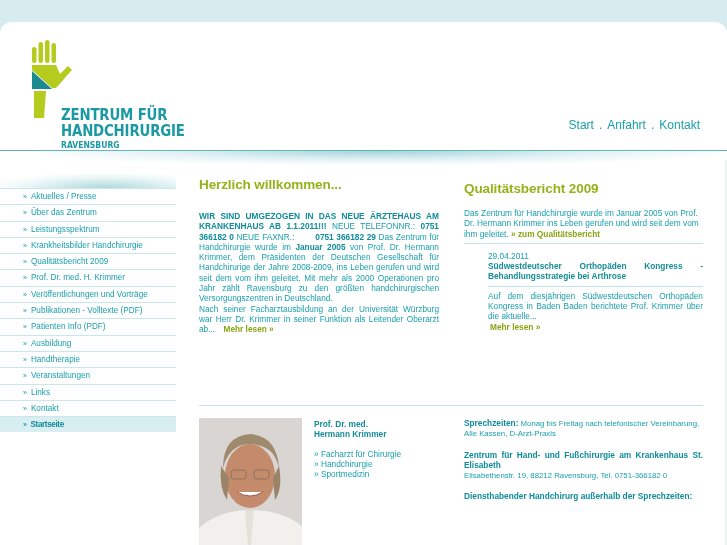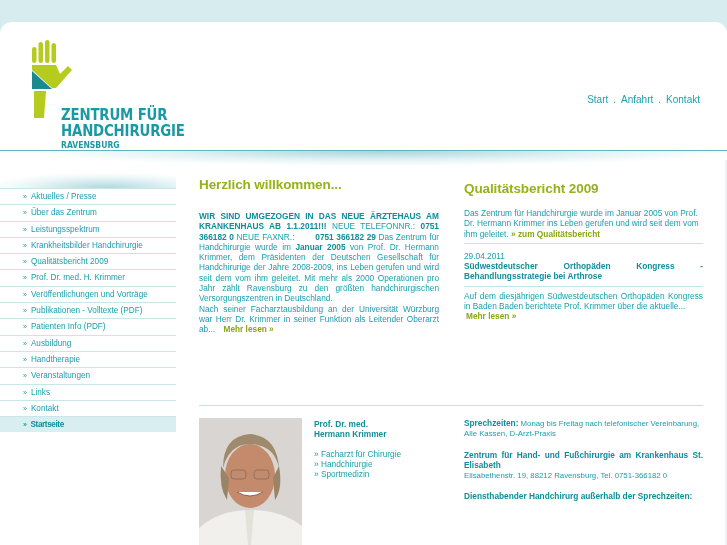--- a/index.html
+++ b/index.html
@@ -30,21 +30,21 @@
     }
     .logo-text1 { top: 68px; }
     .logo-text2 { top: 84px; }
     .logo-text3 {
       position: absolute; left: 31px; top: 102px; color: #1a99a4;
       font-weight: bold; font-size: 8.5px; white-space: nowrap;
       font-family: "DejaVu Sans", sans-serif;
       transform: scaleX(0.9); transform-origin: left top;
     }
     
-    .topnav { position: absolute; right: 27px; top: 72px; font-size: 10px; color: #1aa0ad; }
+    .topnav { position: absolute; right: 27px; top: 96px; font-size: 12px; color: #1aa0ad; }
     .topnav a { color: #1aa0ad; text-decoration: none; }
     .topnav .sep { margin: 0 5px; }
     
     .header-rule {
       position: absolute; left: 0; top: 128px; width: 727px; height: 1px; background: #5fb6be;
     }
     .header-glow {
       position: absolute; left: 40px; top: 129px; width: 680px; height: 14px;
       background: radial-gradient(ellipse at 50% 0%, rgba(150,205,212,0.85) 0%, rgba(200,230,234,0.5) 45%, rgba(255,255,255,0) 75%);
     }
@@ -146,21 +146,21 @@
   </div>
 </section>
 
 <section class="col2">
   <h2 style="margin-top:21px;">Qualitätsbericht 2009</h2>
   <div class="just" style="margin-top:7px;text-align:left;">
     <span>Das Zentrum für Handchirurgie wurde im Januar 2005 von Prof. Dr. Hermann Krimmer ins Leben gerufen und wird seit dem vom ihm geleitet. </span><a href="#" class="more">» zum Qualitätsbericht</a>
   </div>
   <div class="divider" style="margin-top:4px;"></div>
 
-  <div style="margin-top:7px;">
+  <div style="margin-top:7px;margin-left:24px;">
     <div class="date">29.04.2011</div>
     <a href="#" class="news-title" style="display:block;text-decoration:none;">
       <span style="text-align:justify;text-align-last:left;display:block;">Südwestdeutscher Orthopäden Kongress - Behandlungsstrategie bei Arthrose</span>
     </a>
     <div class="divider" style="margin-top:4px;margin-bottom:4px;"></div>
     <div class="just">
       <span>Auf dem diesjährigen Südwestdeutschen Orthopäden Kongress in Baden Baden berichtete Prof. Krimmer über die aktuelle...</span><br>
       <a href="#" class="more" style="margin-left:2px;">Mehr lesen »</a>
     </div>
   </div>

